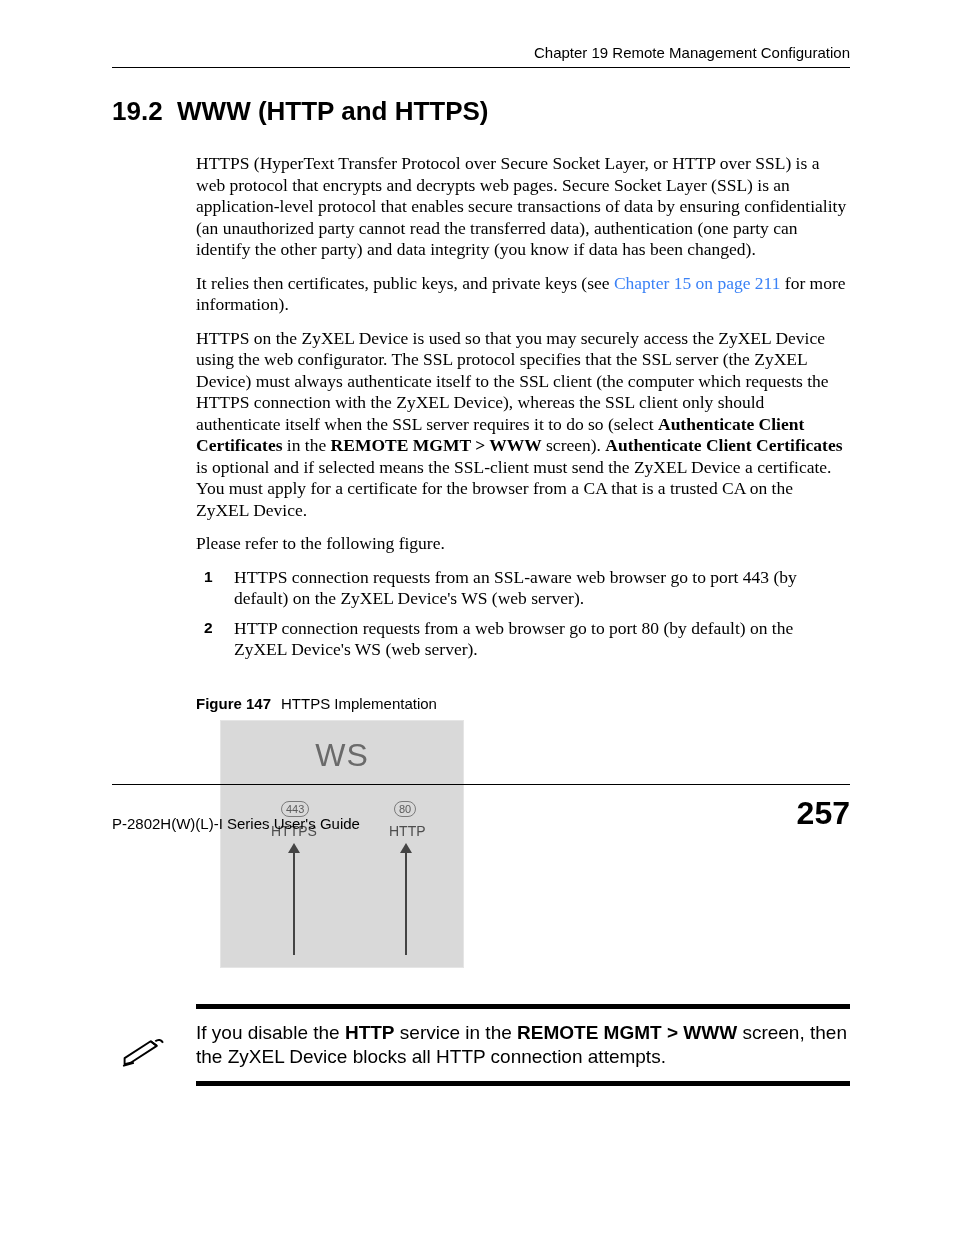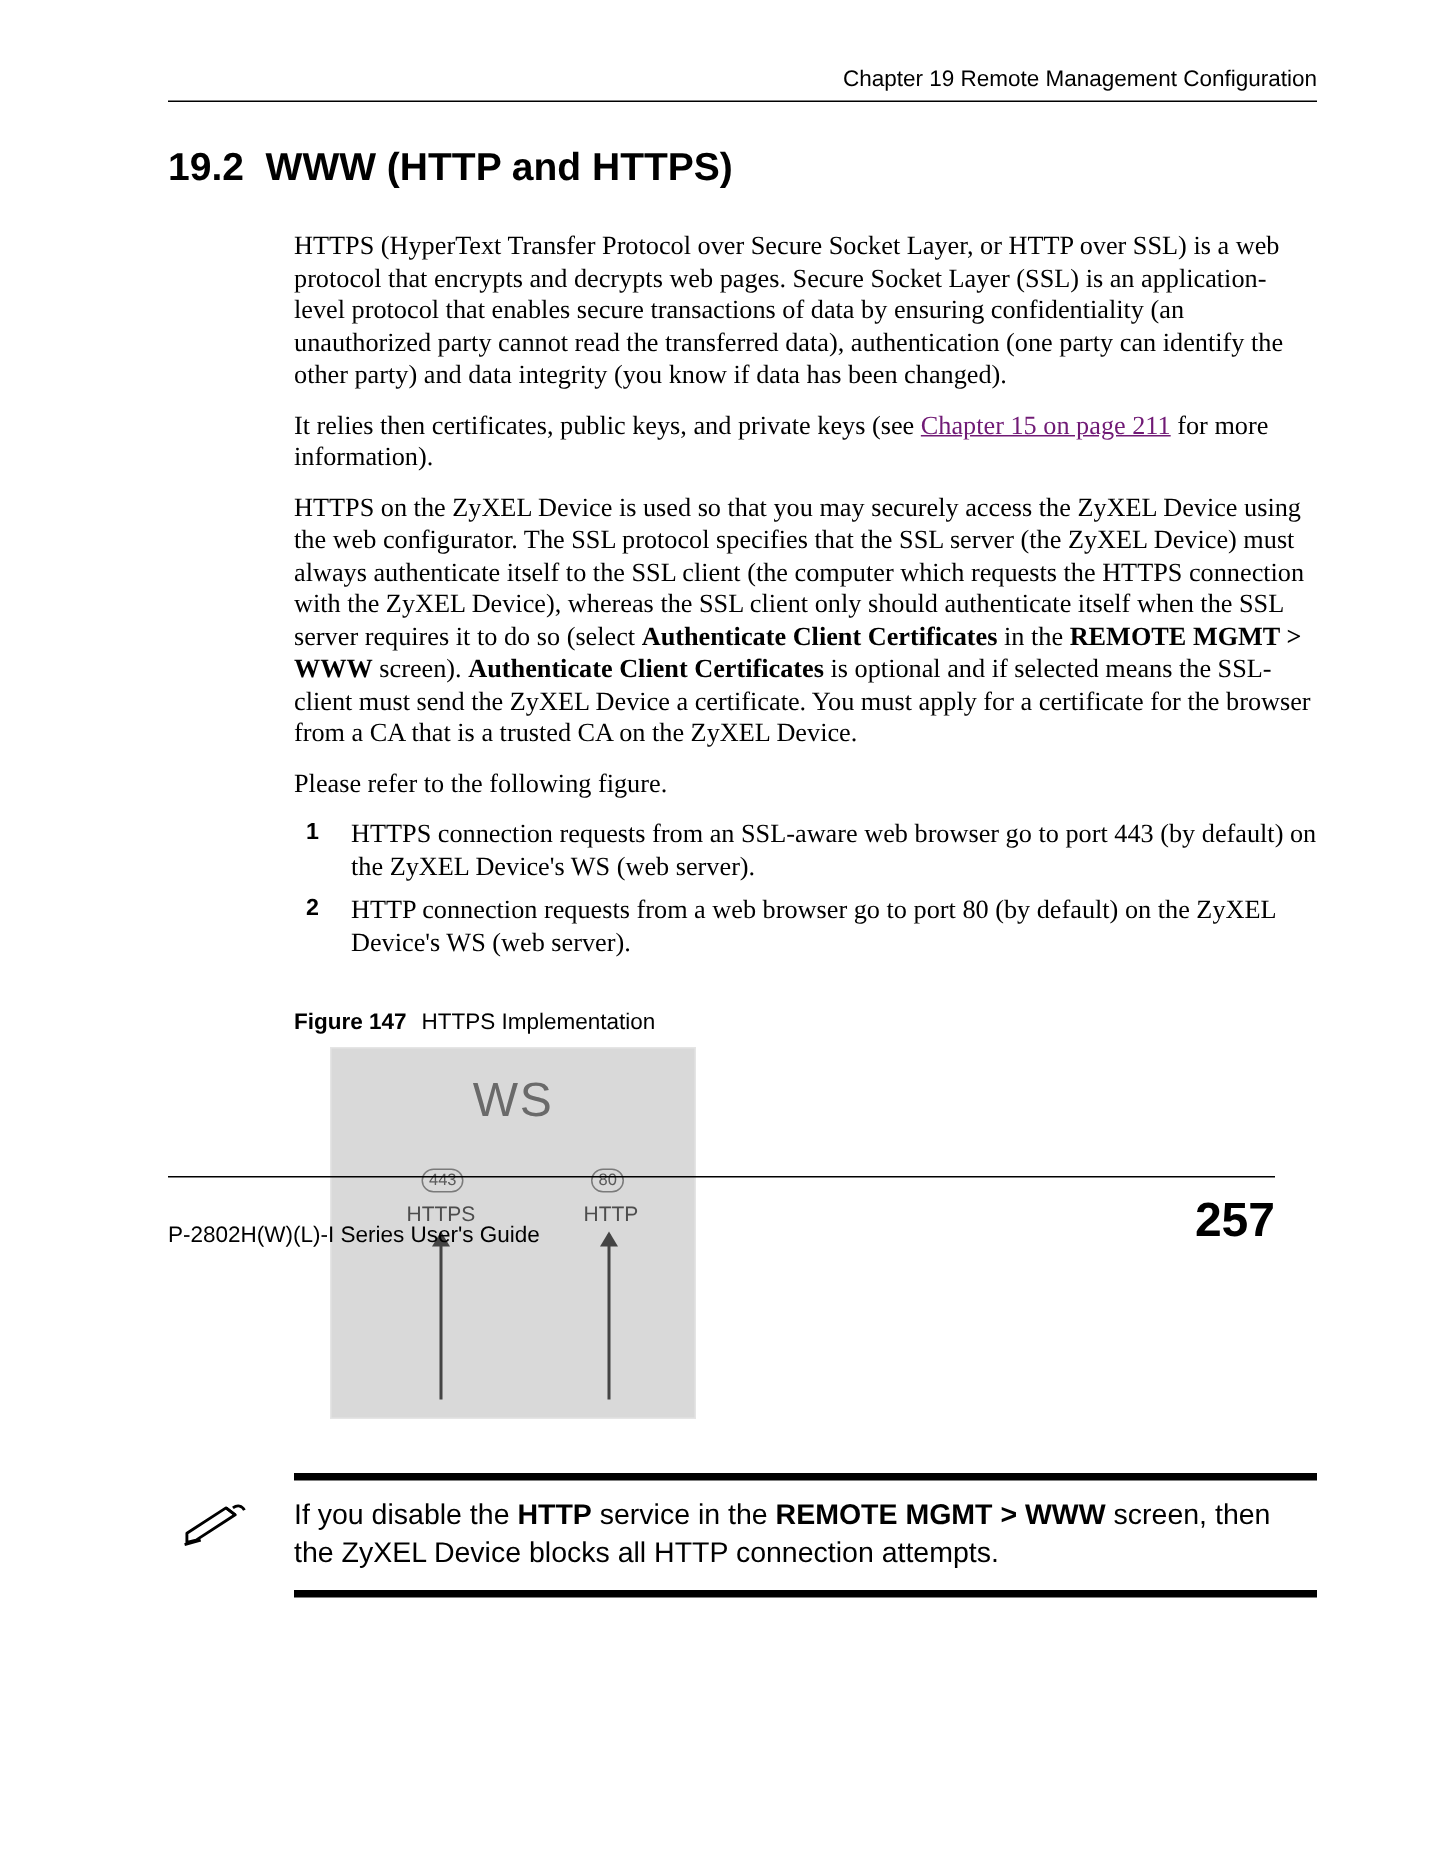--- a/index.html
+++ b/index.html
@@ -1,44 +1,44 @@
 <!DOCTYPE html>
 <html><head>
 <meta charset="utf-8">
 <style>
   * { margin: 0; padding: 0; box-sizing: border-box; }
   html, body { width: 954px; height: 1235px; background: #fff; font-family: "Times New Roman", Times, serif; color: #000; }
-  .page { position: relative; width: 954px; height: 878px; padding: 44px 76px 50px 112px; }
+  .page { position: relative; width: 954px; height: 878px; padding: 44px 104px 50px 112px; }
   .running-head { text-align: right; font-family: Arial, Helvetica, sans-serif; font-size: 15px; margin-bottom: 6px; }
   .rule-top { border: 0; border-top: 1.5px solid #000; margin-bottom: 28px; }
   .section-title { font-family: Arial, Helvetica, sans-serif; font-size: 26px; font-weight: 700; margin-bottom: 26px; }
   .body-block { margin-left: 84px; }
   .para { font-size: 17.5px; line-height: 1.23; margin-bottom: 12px; }
-  .link { color: #701a75; text-decoration: underline; }
+  .link { color: #3b82f6; }
   .ol { list-style: none; margin-left: 20px; }
   .ol li { position: relative; padding-left: 18px; font-size: 17.5px; line-height: 1.23; margin-bottom: 8px; }
   .ol li .num { position: absolute; left: -12px; font-family: Arial, Helvetica, sans-serif; font-weight: 700; font-size: 15.5px; }
   .fig-caption { font-family: Arial, Helvetica, sans-serif; font-size: 15px; margin: 34px 0 8px 0; }
   .fig-caption .fignum { font-weight: 700; margin-right: 10px; }
   .figure-box { width: 244px; height: 248px; background: #d9d9d9; position: relative; border: 1px solid #e5e5e5; margin-bottom: 36px; margin-left: 24px; }
   .ws-label { position: absolute; left: 0; right: 0; top: 16px; text-align: center; font-family: Arial, Helvetica, sans-serif; font-size: 32px; letter-spacing: 1px; color: #6a6a6a; }
   .port-label { position: absolute; font-family: Arial, Helvetica, sans-serif; font-size: 11px; color: #5b5b5b; }
   .port-443 { left: 60px; top: 80px; }
   .port-80 { left: 173px; top: 80px; }
   .port-circle { display: inline-block; border: 1px solid #7a7a7a; border-radius: 10px; padding: 0 4px; line-height: 14px; }
   .proto { position: absolute; font-family: Arial, Helvetica, sans-serif; font-size: 14px; color: #4d4d4d; }
   .proto-https { left: 50px; top: 102px; }
   .proto-http { left: 168px; top: 102px; }
   .arrow { position: absolute; width: 2px; background: #444; }
   .arrow::before { content: ""; position: absolute; left: -5px; top: -2px; border-left: 6px solid transparent; border-right: 6px solid transparent; border-bottom: 10px solid #444; }
   .arrow-left { left: 72px; top: 124px; height: 110px; }
   .arrow-right { left: 184px; top: 124px; height: 110px; }
   .note-block { margin-top: 6px; }
   .note-bar { height: 5px; background: #000; margin-left: 84px; }
-  .note-row { display: flex; align-items: flex-start; padding: 12px 0 12px 0; }
+  .note-row { display: flex; align-items: flex-end; padding: 12px 0 12px 0; }
   .note-icon { width: 84px; display: flex; justify-content: flex-start; align-items: flex-start; padding-left: 8px; }
   .note-text { flex: 1; font-family: Arial, Helvetica, sans-serif; font-size: 19px; line-height: 1.28; }
   .hand-svg { width: 46px; height: 34px; }
   .footer { position: absolute; left: 112px; right: 104px; bottom: 46px; }
   .rule-bot { border: 0; border-top: 1.5px solid #000; margin-bottom: 10px; }
   .footer-row { display: flex; justify-content: space-between; align-items: flex-end; }
   .guide-name { font-family: Arial, Helvetica, sans-serif; font-size: 15px; }
   .page-num { font-family: Arial, Helvetica, sans-serif; font-size: 32px; font-weight: 700; }
   b { font-weight: 700; }
 </style>

